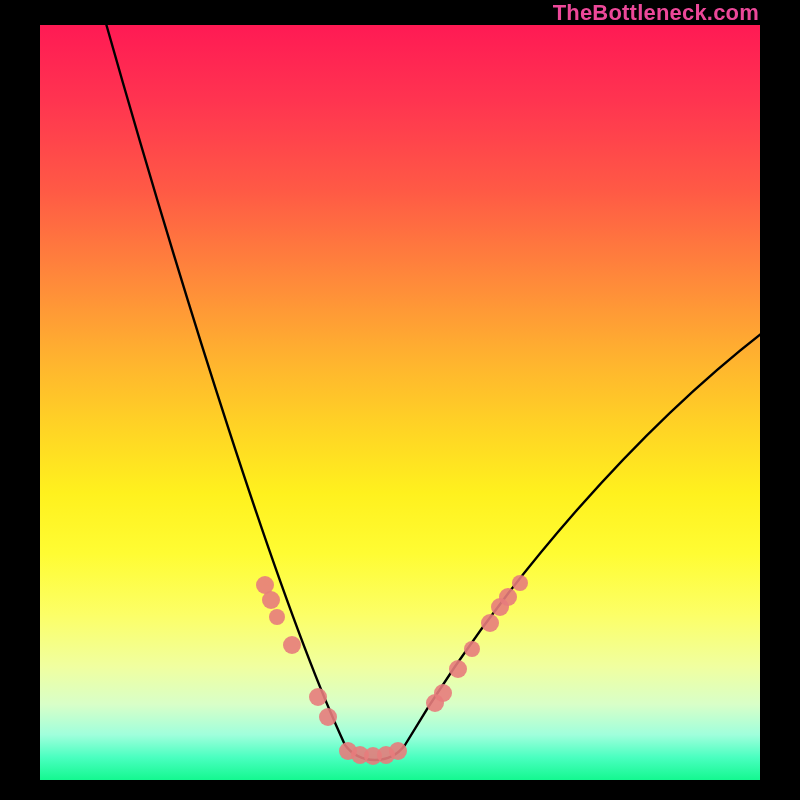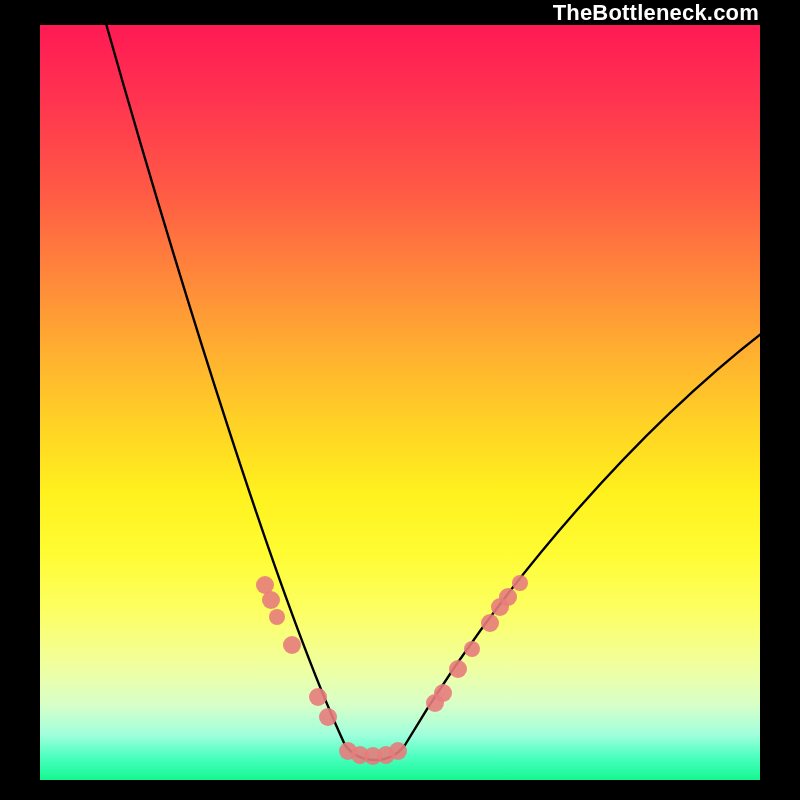--- a/index.html
+++ b/index.html
@@ -35,21 +35,21 @@
     );
     clip-path: inset(0 0 0 0);
   }
   .watermark {
     position: absolute;
     top: 0px;
     right: 41px;
     font-family: Arial, Helvetica, sans-serif;
     font-size: 22px;
     font-weight: 600;
-    color: #ffffff;
+    color: #ec4899;
     letter-spacing: 0.2px;
   }
   svg.curve {
     position: absolute;
     left: 40px;
     top: 25px;
     width: 720px;
     height: 755px;
     overflow: visible;
   }

